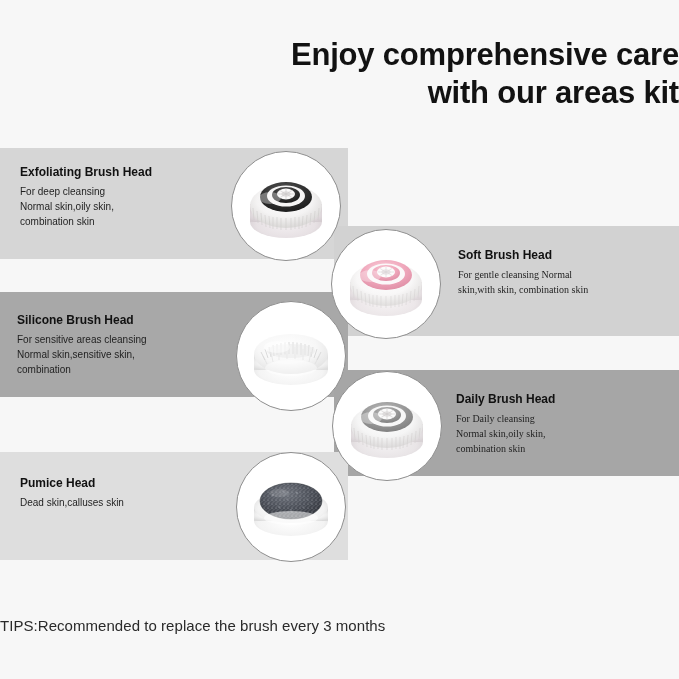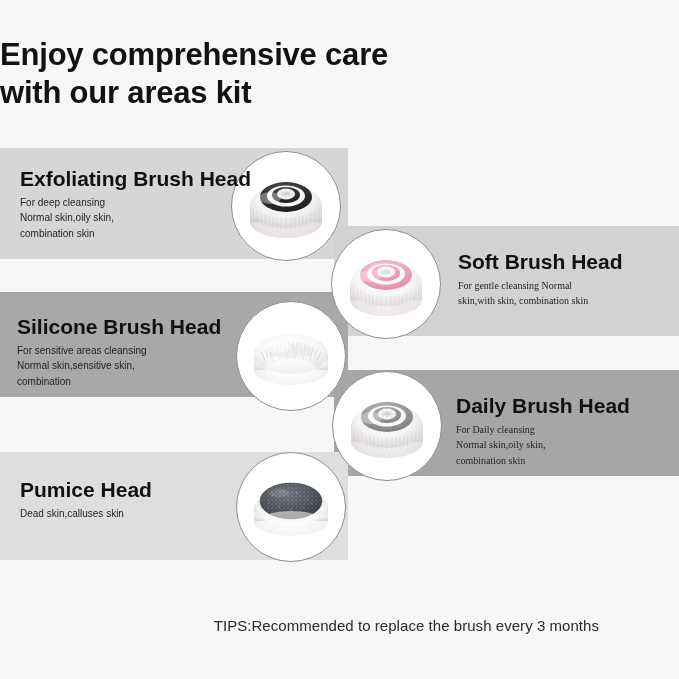--- a/index.html
+++ b/index.html
@@ -23,21 +23,21 @@
     width: 679px;
     height: 679px;
   }
 
   
   .title-block {
     position: absolute;
     top: 36px;
     left: 0;
     width: 679px;
-    text-align: left;
+    text-align: right;
     line-height: 1.24;
   }
   .title-line {
     display: block;
     font-size: 31px;
     font-weight: bold;
     letter-spacing: -0.2px;
     color: #121212;
   }
 
@@ -54,21 +54,21 @@
   .band-3 { top: 292px; width: 348px; height: 105px; background: #a8a8a8; }
   .band-4 { top: 370px; width: 345px; height: 106px; background: #a6a6a6; }
   .band-5 { top: 452px; width: 348px; height: 108px; background: #dedede; }
 
   
   .card-text {
     position: absolute;
     z-index: 3;
   }
   .card-title {
-    font-size: 21px;
+    font-size: 12px;
     font-weight: bold;
     color: #111;
     line-height: 1.3;
     margin-bottom: 3px;
     white-space: nowrap;
   }
   .card-desc {
     font-size: 10px;
     color: #1f1f1f;
     line-height: 1.52;
@@ -102,21 +102,21 @@
   .p-pumice      { left: 236px; top: 452px; width: 110px; height: 110px; }
 
   .product svg { display: block; }
 
   
   .tip {
     position: absolute;
     left: 0;
     top: 617px;
     width: 599px;
-    text-align: right;
+    text-align: left;
     font-size: 15px;
     color: #2a2a2a;
     letter-spacing: 0.05px;
   }
 </style>
 </head>
 <body style="background: rgb(247, 247, 247);">
 
 <div id="infographic">
 

